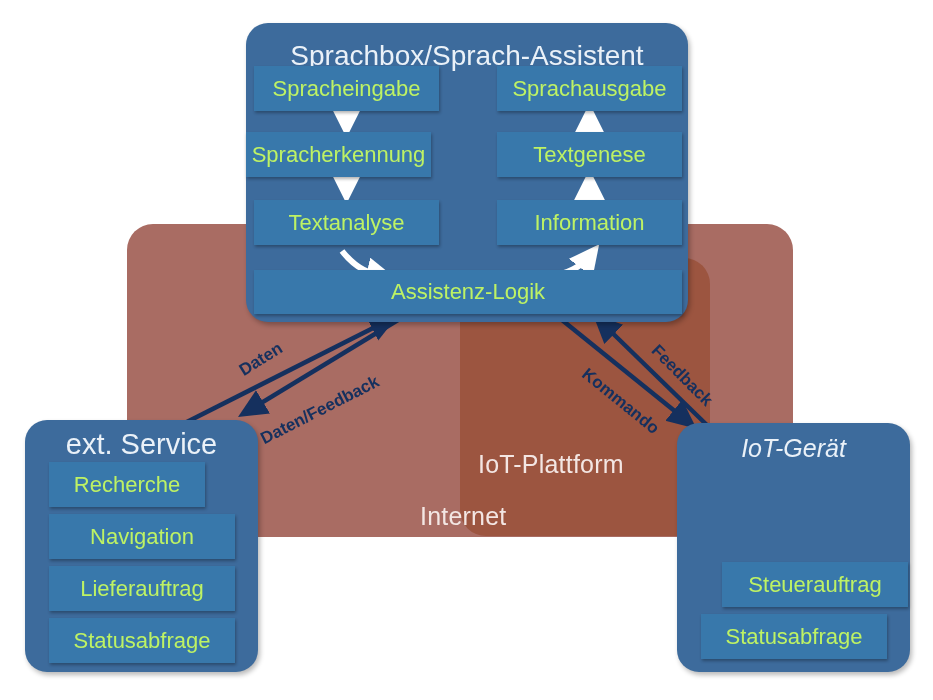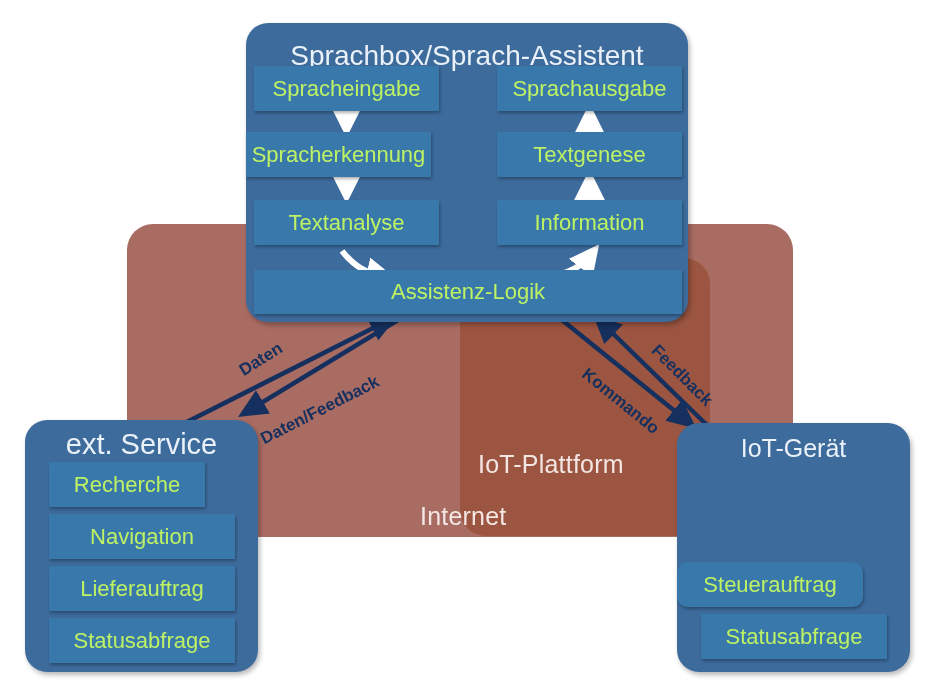--- a/index.html
+++ b/index.html
@@ -73,20 +73,21 @@
     left: 25px;
     top: 420px;
     width: 233px;
     height: 252px;
   }
   #iot-device-panel {
     left: 677px;
     top: 423px;
     width: 233px;
     height: 249px;
+    font-style: italic;
   }
 
   .panel-title {
     position: absolute;
     width: 100%;
     text-align: center;
     color: #eaf1f8;
     font-size: 27px;
     white-space: nowrap;
   }
@@ -128,21 +129,21 @@
   #box-information     { left: 497px; top: 200px; width: 185px; height: 45px; }
   #box-assistenzlogik  { left: 254px; top: 270px; width: 428px; height: 44px; }
 
   
   #box-recherche     { left: 49px; top: 462px; width: 156px; height: 45px; }
   #box-navigation    { left: 49px; top: 514px; width: 186px; height: 45px; }
   #box-lieferauftrag { left: 49px; top: 566px; width: 186px; height: 45px; }
   #box-statusabfrage-ext { left: 49px; top: 618px; width: 186px; height: 45px; }
 
   
-  #box-steuerauftrag { left: 677px; top: 562px; width: 186px; height: 45px; border-radius: 10px; }
+  #box-steuerauftrag { left: 722px; top: 562px; width: 186px; height: 45px; }
   #box-statusabfrage-iot { left: 701px; top: 614px; width: 186px; height: 45px; }
 
   
   #arrow-layer {
     position: absolute;
     left: 0;
     top: 0;
     width: 933px;
     height: 700px;
     pointer-events: none;

